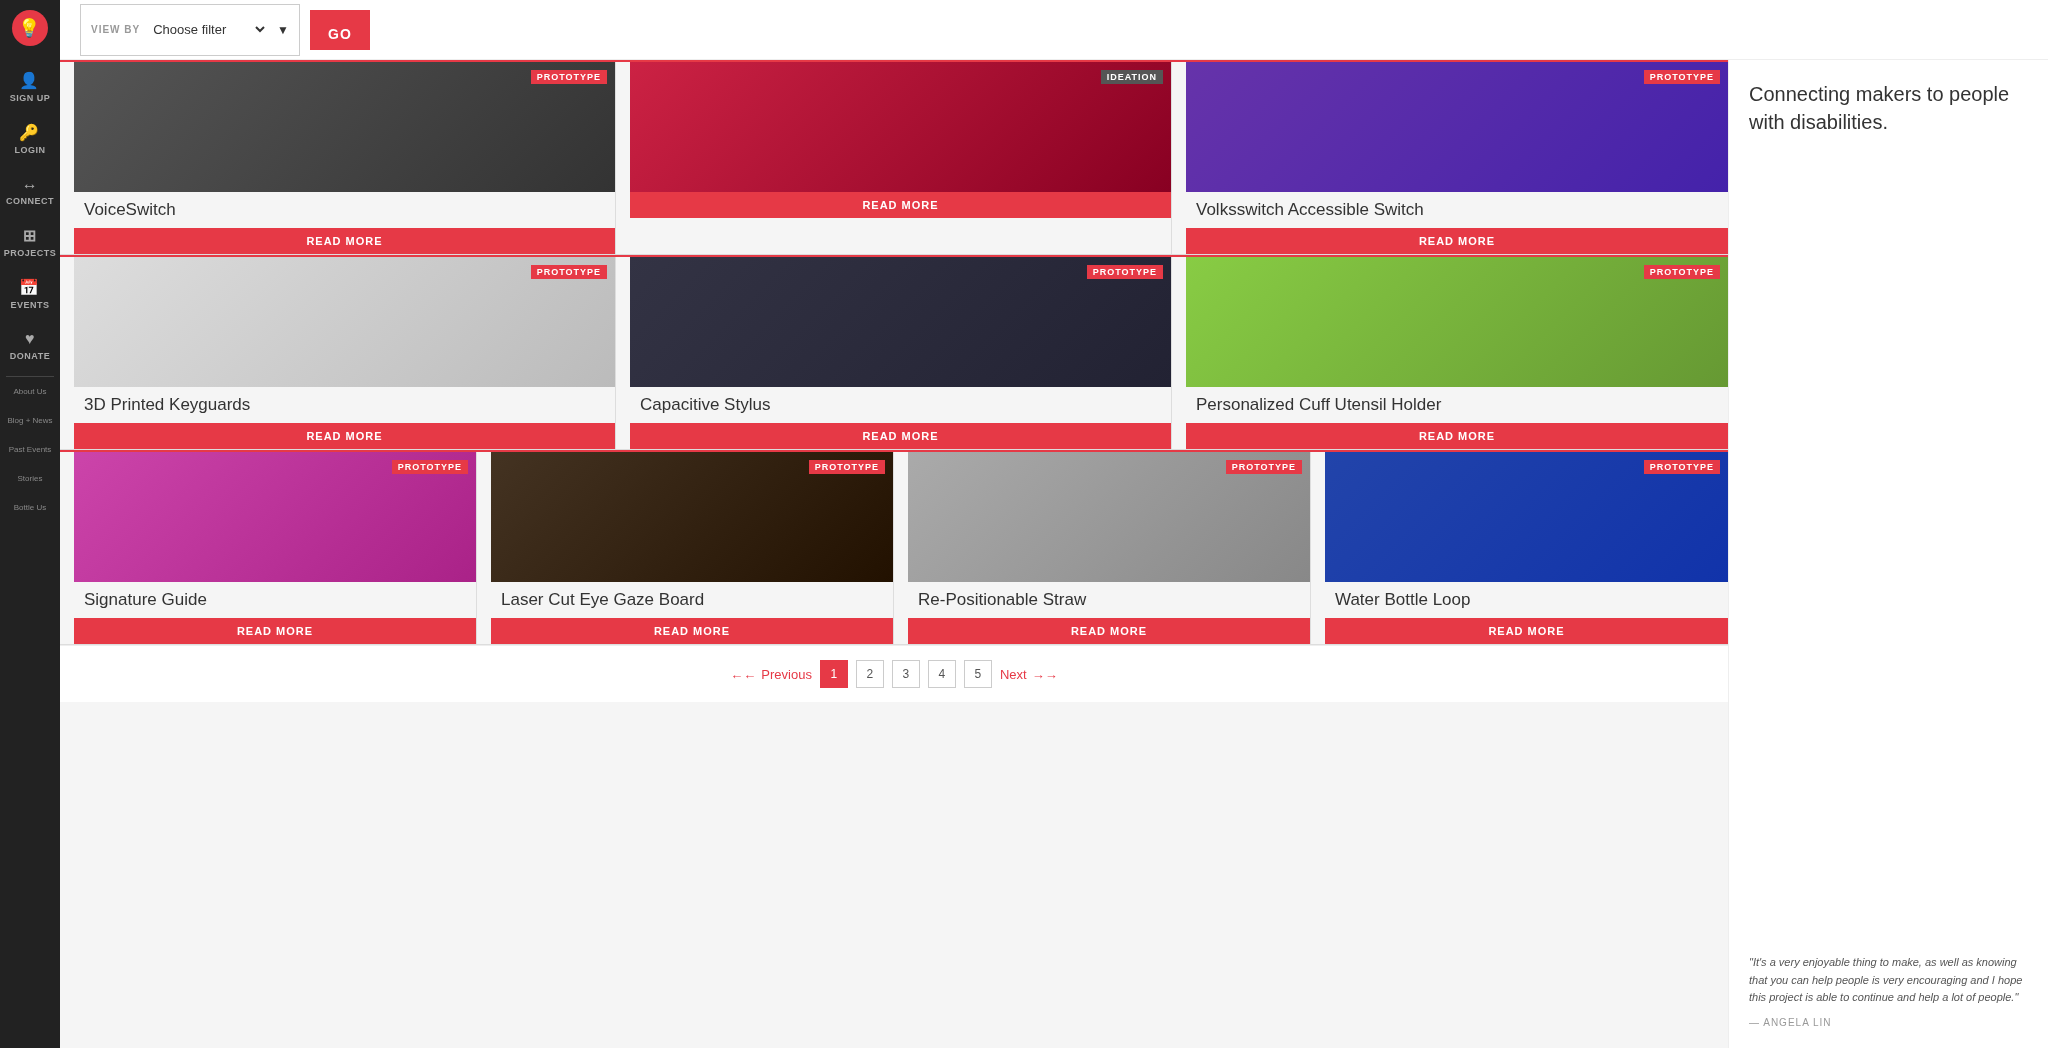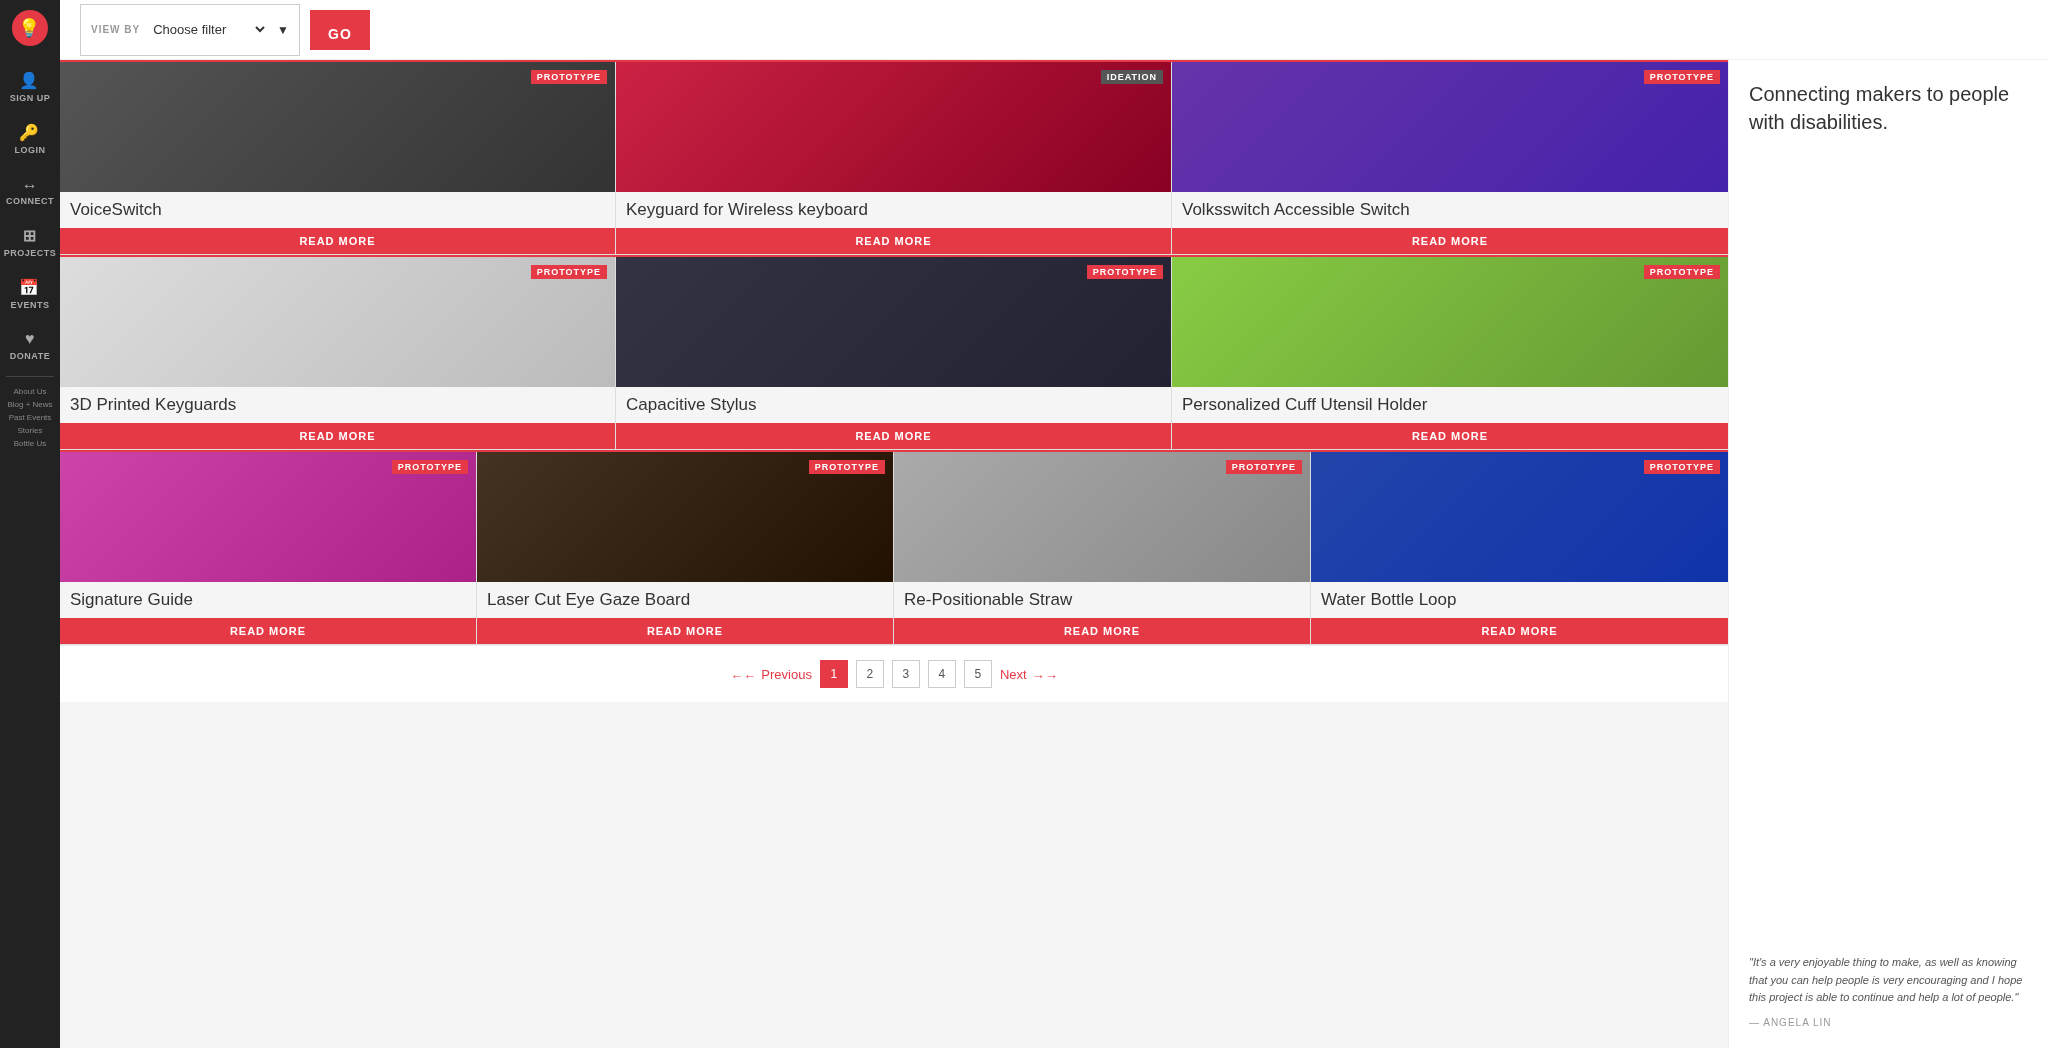--- a/index.html
+++ b/index.html
@@ -52,21 +52,21 @@
       background: #444;
       margin: 5px 0;
     }
     .sidebar-small-links {
       display: flex;
       flex-direction: column;
       align-items: center;
       font-size: 8px;
       color: #888;
       padding: 5px;
-      gap: 4px;
+      gap: 20px;
     }
     .sidebar-small-links span {
       cursor: pointer;
     }
 
     
     .main {
       flex: 1;
       display: flex;
       flex-direction: column;
@@ -161,20 +161,21 @@
       display: grid;
       grid-template-columns: repeat(3, 1fr);
       border-top: 2px solid #e63946;
     }
 
     .project-cell {
       border-right: 1px solid #ddd;
       border-bottom: 1px solid #ddd;
       display: flex;
       flex-direction: column;
+      padding-left: 14px;
     }
     .project-cell:last-child { border-right: none; }
 
     .project-image {
       width: 100%;
       height: 130px;
       position: relative;
       overflow: hidden;
       background: #888;
     }
@@ -368,21 +369,20 @@
           <div class="project-image img-voiceswitch">
             <span class="project-badge">PROTOTYPE</span>
           </div>
           <div class="project-title">VoiceSwitch</div>
           <div class="read-more-bar">READ MORE</div>
         </div>
         <div class="project-cell">
           <div class="project-image img-keyguard">
             <span class="project-badge ideation-badge">IDEATION</span>
           </div>
-          <div class="project-title">Keyguard for Wireless keyboard</div>
           <div class="read-more-bar">READ MORE</div>
         </div>
         <div class="project-cell">
           <div class="project-image img-volksswitch">
             <span class="project-badge">PROTOTYPE</span>
           </div>
           <div class="project-title">Volksswitch Accessible Switch</div>
           <div class="read-more-bar">READ MORE</div>
         </div>
       </div>

